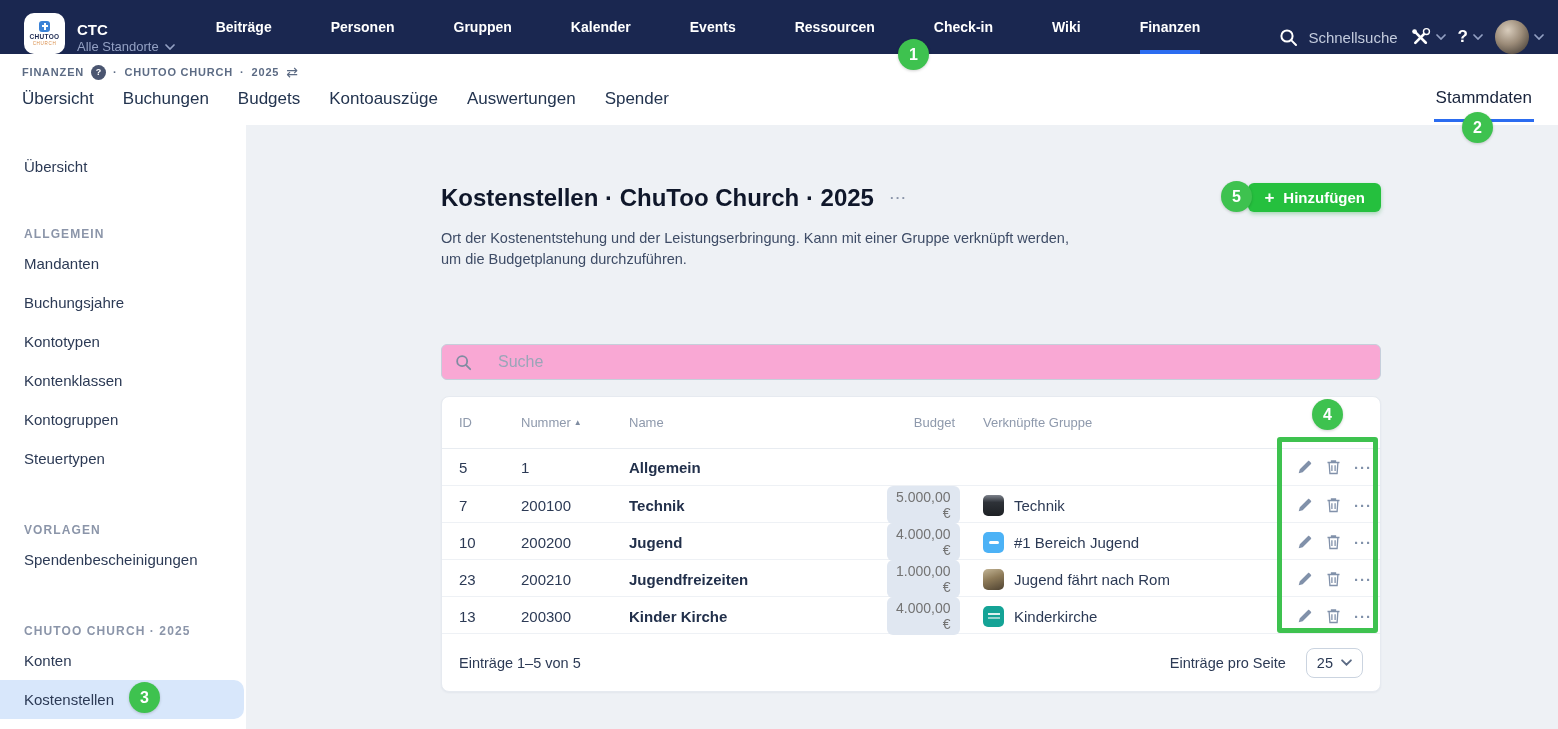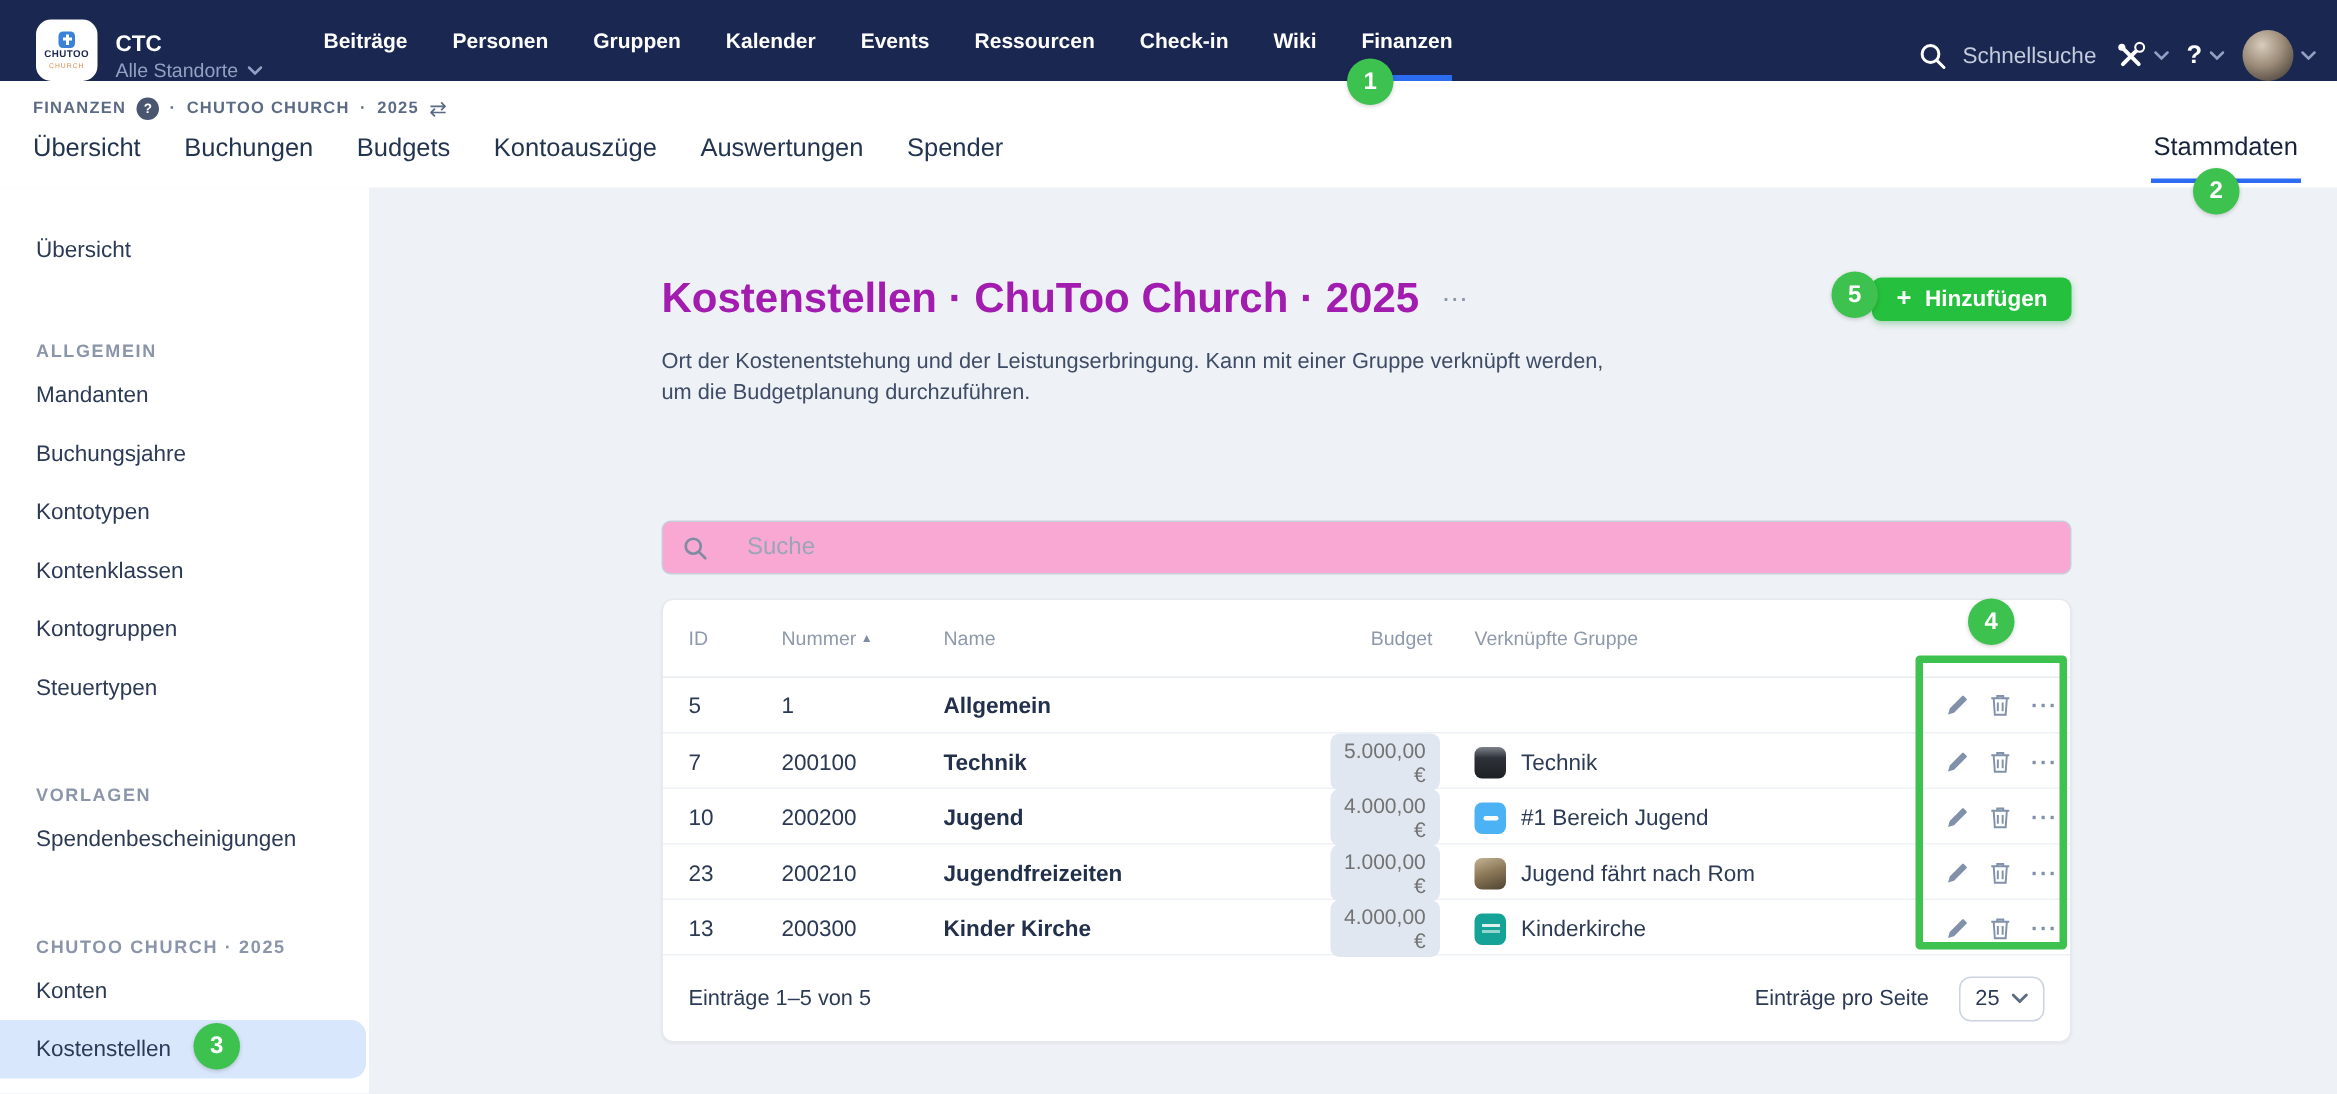--- a/index.html
+++ b/index.html
@@ -15,21 +15,21 @@
   .logo { width:41px; height:41px; background:#fff; border-radius:10px; display:flex; flex-direction:column; align-items:center; justify-content:center; gap:1px; cursor:pointer; flex-shrink:0; }
   .logo-cross { width:11px; height:11px; background:#3b82d6; border-radius:3px; position:relative; }
   .logo-cross::before, .logo-cross::after { content:""; position:absolute; background:#fff; }
   .logo-cross::before { left:4.5px; top:2px; width:2px; height:7px; }
   .logo-cross::after { left:2.5px; top:4px; width:6px; height:2px; }
   .logo-brand { font-size:6.5px; font-weight:700; color:#1a2750; letter-spacing:.3px; }
   .logo-sub { font-size:4.5px; color:#d98e4a; letter-spacing:.7px; }
   .org { margin-left:12px; color:#fff; cursor:pointer; }
   .org-name { font-size:15px; font-weight:700; line-height:18px; }
   .org-scope { font-size:13px; color:#93a0c3; display:flex; align-items:center; gap:6px; }
-  .nav-items { display:flex; margin-left:26px; height:54px; }
+  .nav-items { display:flex; margin-left:26px; height:54px;gap:29px; }
   .nav-item { position:relative; display:flex; align-items:center; padding:0 15px; color:#fff; font-size:14px; font-weight:600; cursor:pointer; }
   .nav-item.active::after { content:""; position:absolute; left:15px; right:15px; bottom:0; height:4px; background:#2b6cf0; }
   .topnav-right { margin-left:auto; display:flex; align-items:center; gap:12px; color:#c3cbdd; }
   .quick-search { display:flex; align-items:center; gap:10px; font-size:15px; cursor:pointer; }
   .nav-iconbtn { display:flex; align-items:center; gap:5px; cursor:pointer; color:#fff; }
   .chev { color:#93a0c3; display:flex; }
   .help-q { font-size:17px; font-weight:700; color:#fff; }
   .avatar { width:34px; height:34px; border-radius:50%;
     background:radial-gradient(circle at 38% 30%, #d8ccbc, #9b8b78 45%, #4e463e 85%); cursor:pointer; }
 
@@ -49,21 +49,21 @@
   .side-item { height:39px; display:flex; align-items:center; padding:0 24px; font-size:15px; color:#2c3a55; cursor:pointer; }
   .side-item.active { background:#d8e7fb; border-radius:0 10px 10px 0; margin-right:2px;text-align:right; }
   .side-section { margin-top:38px; }
   .side-section + .side-section { margin-top:42px; }
   .side-heading { height:20px; display:flex; align-items:center; padding:0 24px; font-size:12px; font-weight:700; letter-spacing:1.1px; color:#8b95a9; }
 
   .main { flex:1; padding-left:195px; }
   .content { width:940px; margin-top:58px; }
 
   .title-row { display:flex; align-items:center; }
-  .page-title { font-size:28px; font-weight:700; color:#a21caf; }
+  .page-title { font-size:24px; font-weight:700; color:#0f172a; }
   .title-menu { margin-left:16px; color:#8a94a8; font-weight:700; font-size:13px; letter-spacing:1.5px; cursor:pointer; background:none; border:none; }
   .add-btn { margin-left:auto; background:#25c03e; color:#fff; font-weight:700; font-size:15px; border:none; border-radius:6px; height:29px; padding:0 16px; display:flex; align-items:center; gap:9px; cursor:pointer; box-shadow:0 2px 4px rgba(30,160,60,.35); font-family:inherit; }
   .add-plus { font-size:17px; font-weight:700; }
   .desc { margin-top:16px; max-width:652px; font-size:14.5px; line-height:1.42; color:#3e4c66; }
 
   .search-wrap { margin-top:75px; position:relative; }
   .search-input { width:100%; height:36px; border:1px solid #c6cfdb; border-radius:6px; padding:0 14px 0 56px; font-size:16px; color:#2c3a55; background:#f9a8d4; outline:none; font-family:inherit; }
   .search-input::placeholder { color:#9aa5b8; }
   .search-icon { position:absolute; left:14px; top:10px; color:#7f8ca1; display:flex; }
 

